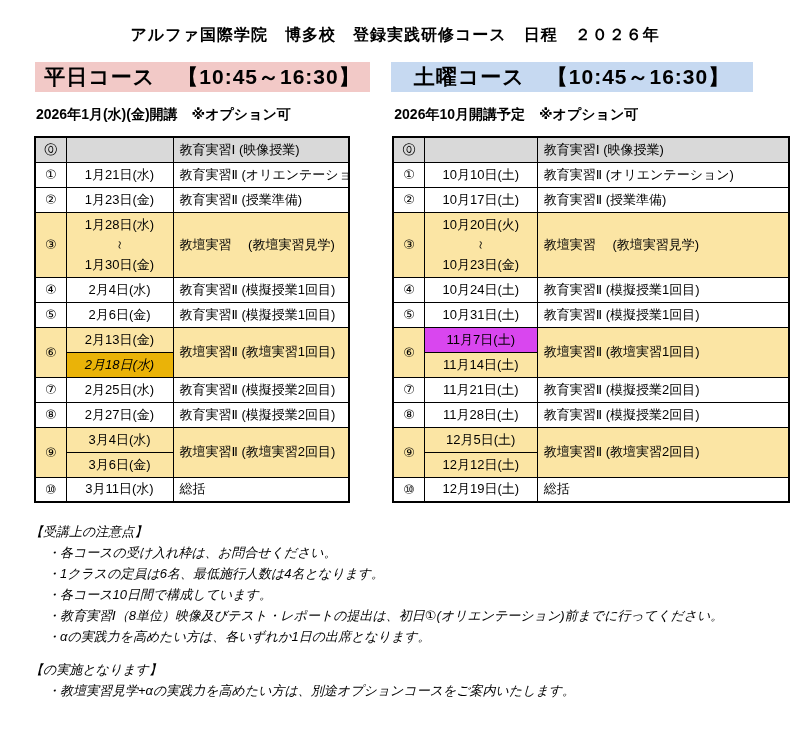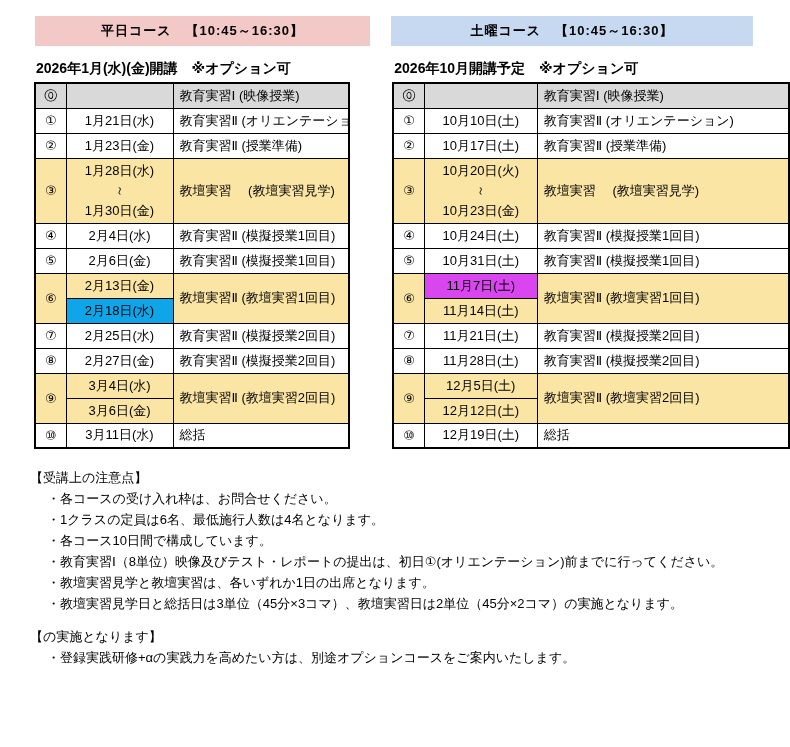--- a/index.html
+++ b/index.html
@@ -4,50 +4,51 @@
 <style>
   * { box-sizing: border-box; }
   html,body { margin:0; padding:0; background:#ffffff; }
   body { font-family:"Liberation Sans","DejaVu Sans",sans-serif; color:#000; }
   .page { position:relative; width:790px; height:747px; background:#fff; overflow:hidden; }
 
   .doc-title { padding-top:25px; text-align:center; font-weight:bold; font-size:16px; letter-spacing:1px; }
 
   .course-headers { display:flex; margin-top:16px; }
   .course-header { height:30px; display:flex; align-items:center; justify-content:center;
-                   font-weight:bold; font-size:13px; letter-spacing:1px; }
+                   font-weight:bold; font-size:21px; letter-spacing:1px; }
   .course-header.weekday  { margin-left:35px; width:335px; }
   .course-header.saturday { margin-left:21px; width:362px; }
 
   .tables { display:flex; align-items:flex-start; }
   .table-block.left  { margin-left:34px; width:334px; }
   .table-block.right { margin-left:42px; width:420px; }
-  .table-title { font-weight:bold; font-size:14px; margin:14px 0 4px 2px; white-space:nowrap; }
+  .table-title { font-weight:bold; font-size:14px; margin:14px 0 12px 2px; white-space:nowrap; }
 
   table.schedule { border-collapse:collapse; width:100%; border:2px solid #000; table-layout:fixed; }
   .schedule td { border:1px solid #000; font-size:13px; padding:0 3px; height:25px;
                  overflow:hidden; white-space:nowrap; vertical-align:middle; }
   .schedule td.c-num { width:31px; text-align:center; padding:0; font-size:13px; }
   .schedule td.c-date { width:107px; text-align:center; }
   .table-block.right .schedule td.c-date { width:113px; }
   .schedule td.c-content { text-align:left; padding-left:6px; }
   .schedule td.c-range { height:auto; padding:2px 3px; }
   .c-range .dline { height:20px; line-height:20px; text-align:center; }
   .tilde { display:inline-block; transform:rotate(90deg); font-size:13px; }
 
-  .notes { margin:18px 0 0 30px; font-size:13px; line-height:21px; }
+  .notes { margin:18px 0 0 30px; font-size:13px; line-height:21px;font-style:italic; }
   .notes-heading { line-height:21px; }
   .notes-items .note-item { padding-left:17px; line-height:21px; white-space:nowrap; }
   .notes-heading.option { margin-top:12px; }
 </style>
 </head>
 <body>
 
 <div class="page">
 
+  <div class="doc-title">アルファ国際学院　博多校　登録実践研修コース　日程　２０２６年</div>
 
   <div class="course-headers">
     <div class="course-header weekday" style="background: rgb(242, 201, 199);">平日コース　【10:45～16:30】</div>
     <div class="course-header saturday" style="background: rgb(198, 217, 241);">土曜コース　【10:45～16:30】</div>
   </div>
 
   <div class="tables">
     <div class="table-block left">
       <div class="table-title">2026年1月(水)(金)開講　※オプション可</div>
       <table class="schedule">
@@ -85,21 +86,21 @@
               <td class="c-num">⑤</td>
               <td class="c-date">2月6日(金)</td>
               <td class="c-content">教育実習Ⅱ (模擬授業1回目)</td>
             </tr>
             <tr>
               <td class="c-num" rowspan="2" style="background: rgb(251, 229, 164);">⑥</td>
               <td class="c-date" style="background: rgb(251, 229, 164);">2月13日(金)</td>
               <td class="c-content" rowspan="2" style="background: rgb(251, 229, 164);">教壇実習Ⅱ (教壇実習1回目)</td>
             </tr>
             <tr>
-              <td class="c-date" style="background: #0ea5e9;">2月18日(水)</td>
+              <td class="c-date" style="background: #eab308; font-style: italic;">2月18日(水)</td>
             </tr>
             <tr>
               <td class="c-num">⑦</td>
               <td class="c-date">2月25日(水)</td>
               <td class="c-content">教育実習Ⅱ (模擬授業2回目)</td>
             </tr>
             <tr>
               <td class="c-num">⑧</td>
               <td class="c-date">2月27日(金)</td>
               <td class="c-content">教育実習Ⅱ (模擬授業2回目)</td>
@@ -194,22 +195,21 @@
     </div>
   </div>
 
   <div class="notes">
     <div class="notes-heading">【受講上の注意点】</div>
     <div class="notes-items" id="notes-items">
         <div class="note-item">・各コースの受け入れ枠は、お問合せください。</div>
         <div class="note-item">・1クラスの定員は6名、最低施行人数は4名となります。</div>
         <div class="note-item">・各コース10日間で構成しています。</div>
         <div class="note-item">・教育実習Ⅰ（8単位）映像及びテスト・レポートの提出は、初日①(オリエンテーション)前までに行ってください。</div>
-        <div class="note-item">・教壇実習見学と教壇実習は、各いずれか1日の出席となります。</div>
-        <div class="note-item">・教壇実習見学日と総括日は3単位（45分×3コマ）、教壇実習日は2単位（45分×2コマ）の実施となります。</div>
+        <div class="note-item">・αの実践力を高めたい方は、各いずれか1日の出席となります。</div>
       </div>
     <div class="notes-heading option">【の実施となります】</div>
     <div class="notes-items" id="option-items">
-        <div class="note-item">・登録実践研修+αの実践力を高めたい方は、別途オプションコースをご案内いたします。</div>
+        <div class="note-item">・教壇実習見学+αの実践力を高めたい方は、別途オプションコースをご案内いたします。</div>
       </div>
   </div>
 
 </div>
 
 </body></html>

